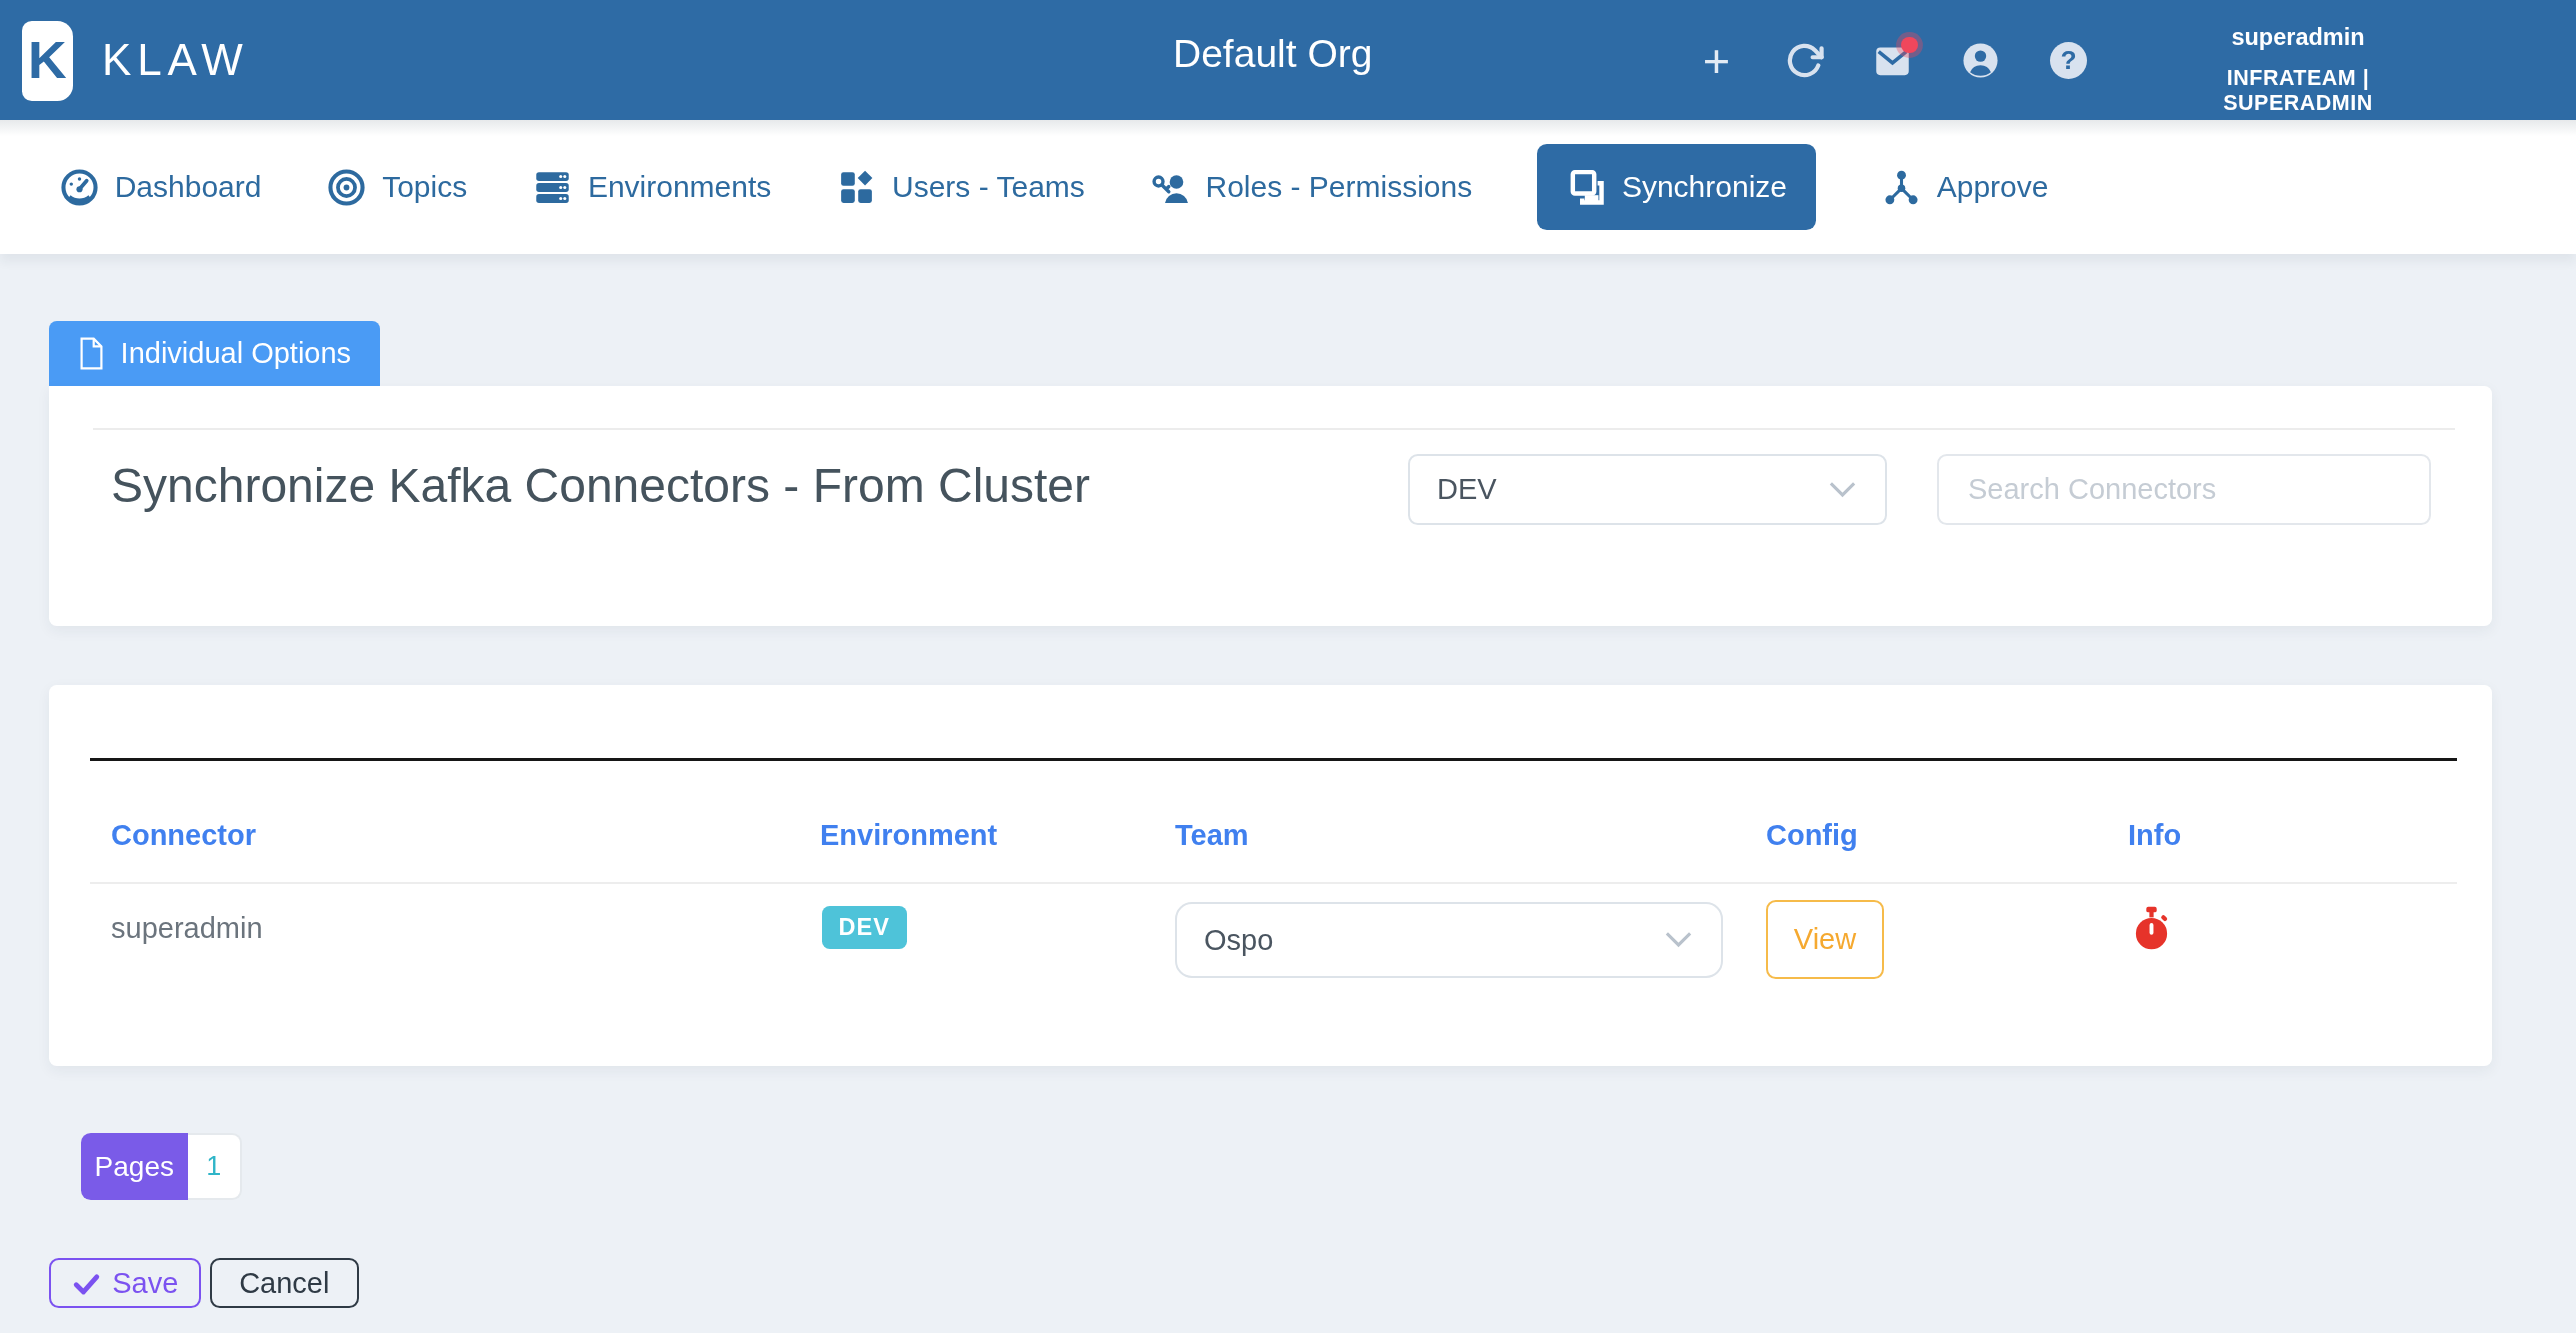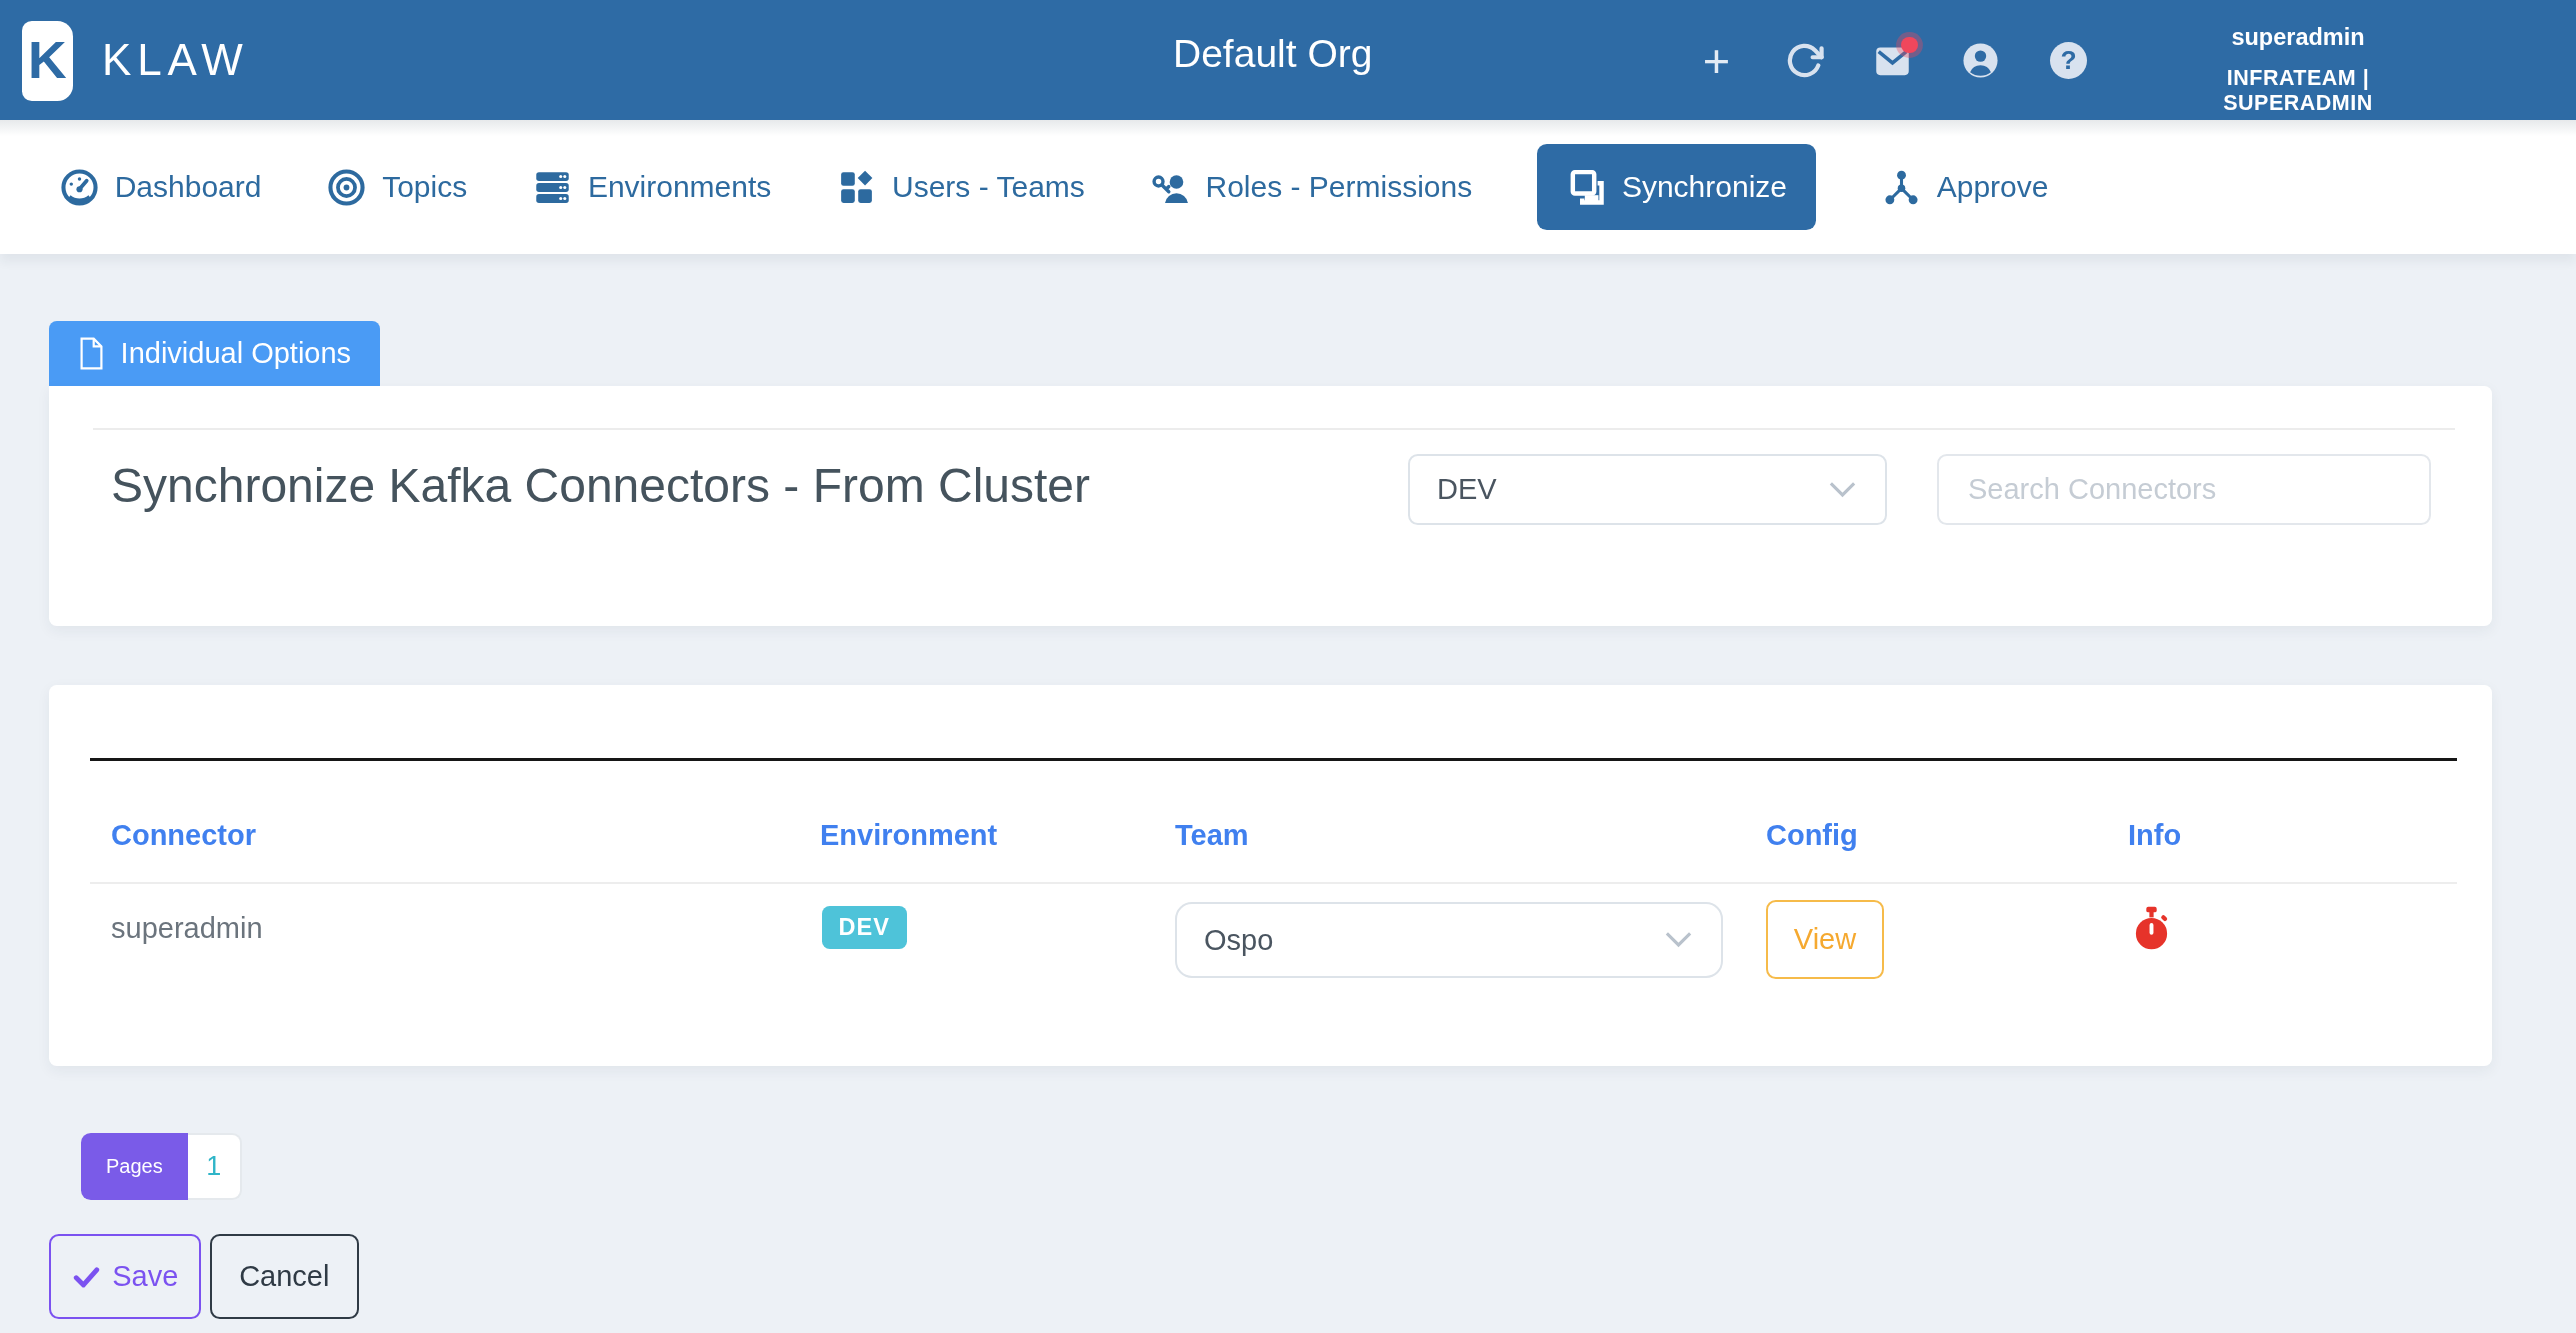--- a/index.html
+++ b/index.html
@@ -49,24 +49,24 @@
   .col-head { position:absolute; top:134px; font-size:29px; font-weight:700; color:var(--table-header-blue,#4080ef); }
   .row-divider { position:absolute; top:197px; left:41px; right:35px; height:2px; background:#ededed; }
   .cell-text { position:absolute; top:227px; font-size:29px; color:var(--row-text,#6b747d); }
   .env-badge { position:absolute; left:773px; top:221px; background:var(--badge-teal,#4ec3d9); color:#fff; font-size:23.5px; font-weight:700; letter-spacing:1px; padding:7.8px 16.6px; border-radius:7.8px; }
   .team-select { position:absolute; left:1126px; top:217px; width:548px; height:76px;border-radius:17px; }
   .view-btn { position:absolute; left:1717px; top:215px; width:118px; height:79px; border:2px solid var(--view-border,#f6bb4a); border-radius:9.8px; background:#fff; color:var(--view-orange,#f5a930); font-size:29px; display:flex; align-items:center; justify-content:center; cursor:pointer; }
   .timer-wrap { position:absolute; left:2083px; top:221px; width:39px; height:49px; }
 
   
   .pagination { margin-top:67px; display:flex; height:67px; width:193px; }
-  .pages-label { width:128px; background:var(--pages-purple,#7a5be8); color:#fff; font-size:20px; border-radius:9.8px 0 0 9.8px; display:flex; align-items:center; justify-content:center; cursor:pointer;margin-left:32px; }
+  .pages-label { width:128px; background:var(--pages-purple,#7a5be8); color:#fff; font-size:28px; border-radius:9.8px 0 0 9.8px; display:flex; align-items:center; justify-content:center; cursor:pointer;margin-left:32px; }
   .page-number { width:65px; background:#fff; border:2px solid #e5e9ed; border-left:none; border-radius:0 9.8px 9.8px 0; color:var(--page-number-teal,#2fb5c8); font-size:27px; display:flex; align-items:center; justify-content:center; cursor:pointer; }
   .actions { margin-top:34px; display:flex; gap:8.8px; }
-  .btn { height:85px; border-radius:9.8px; background:transparent; font-size:29px; display:flex; align-items:center; justify-content:center; gap:11.7px; cursor:pointer; }
+  .btn { height:50px; border-radius:9.8px; background:transparent; font-size:29px; display:flex; align-items:center; justify-content:center; gap:11.7px; cursor:pointer;margin-top:24px; }
   .save-btn { width:152px; border:2px solid var(--save-purple,#7b52f0); color:var(--save-purple,#7b52f0); }
   .save-btn svg { width:29px; height:29px; }
   .cancel-btn { width:149px; border:2px solid var(--cancel-dark,#2f3a45); color:var(--cancel-dark,#2f3a45); }
 </style>
 </head>
 <body>
 
 <div class="page">
 
   <div class="header">

